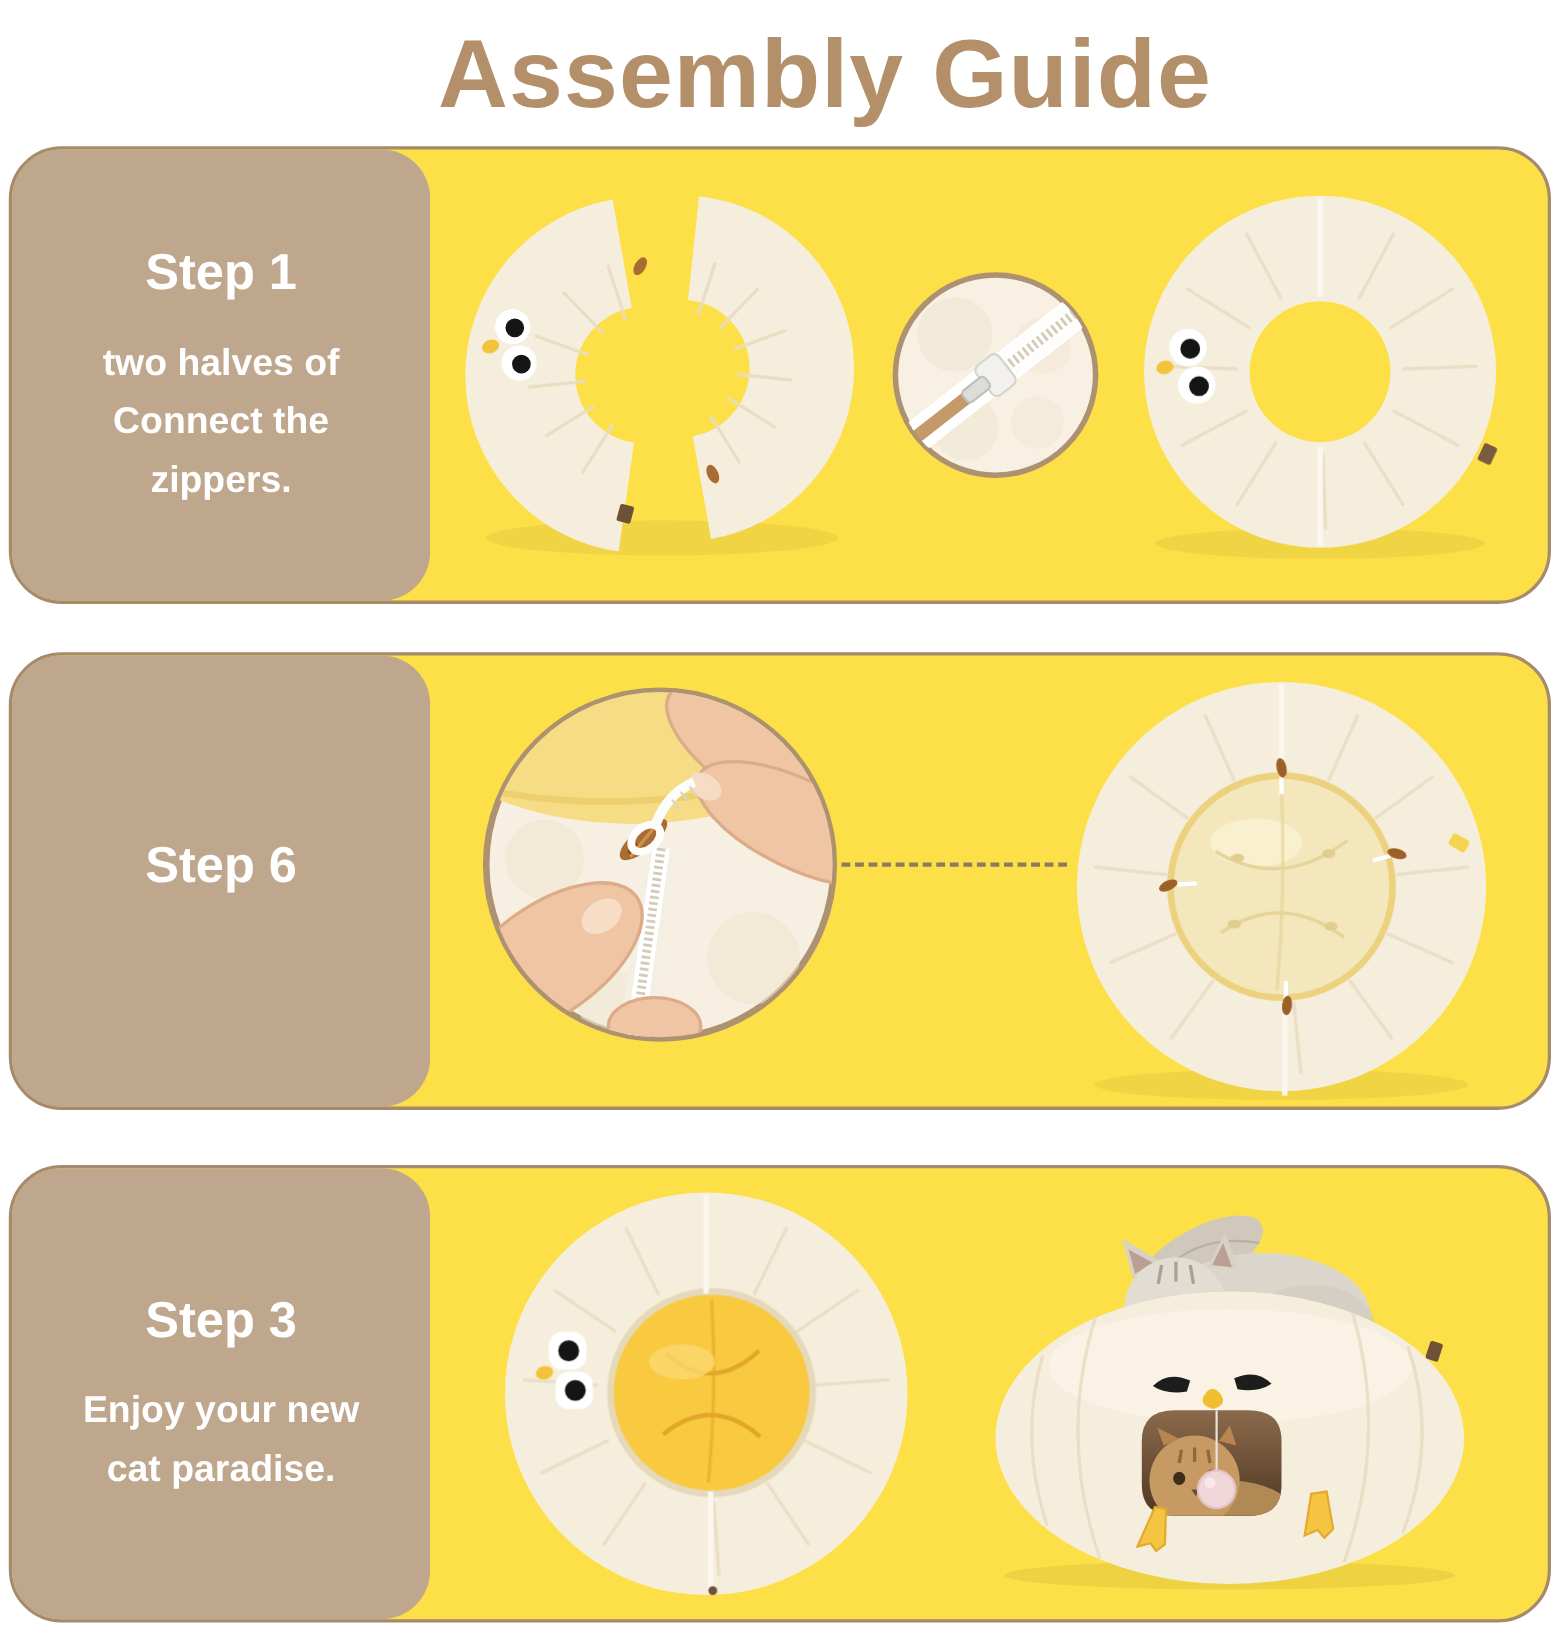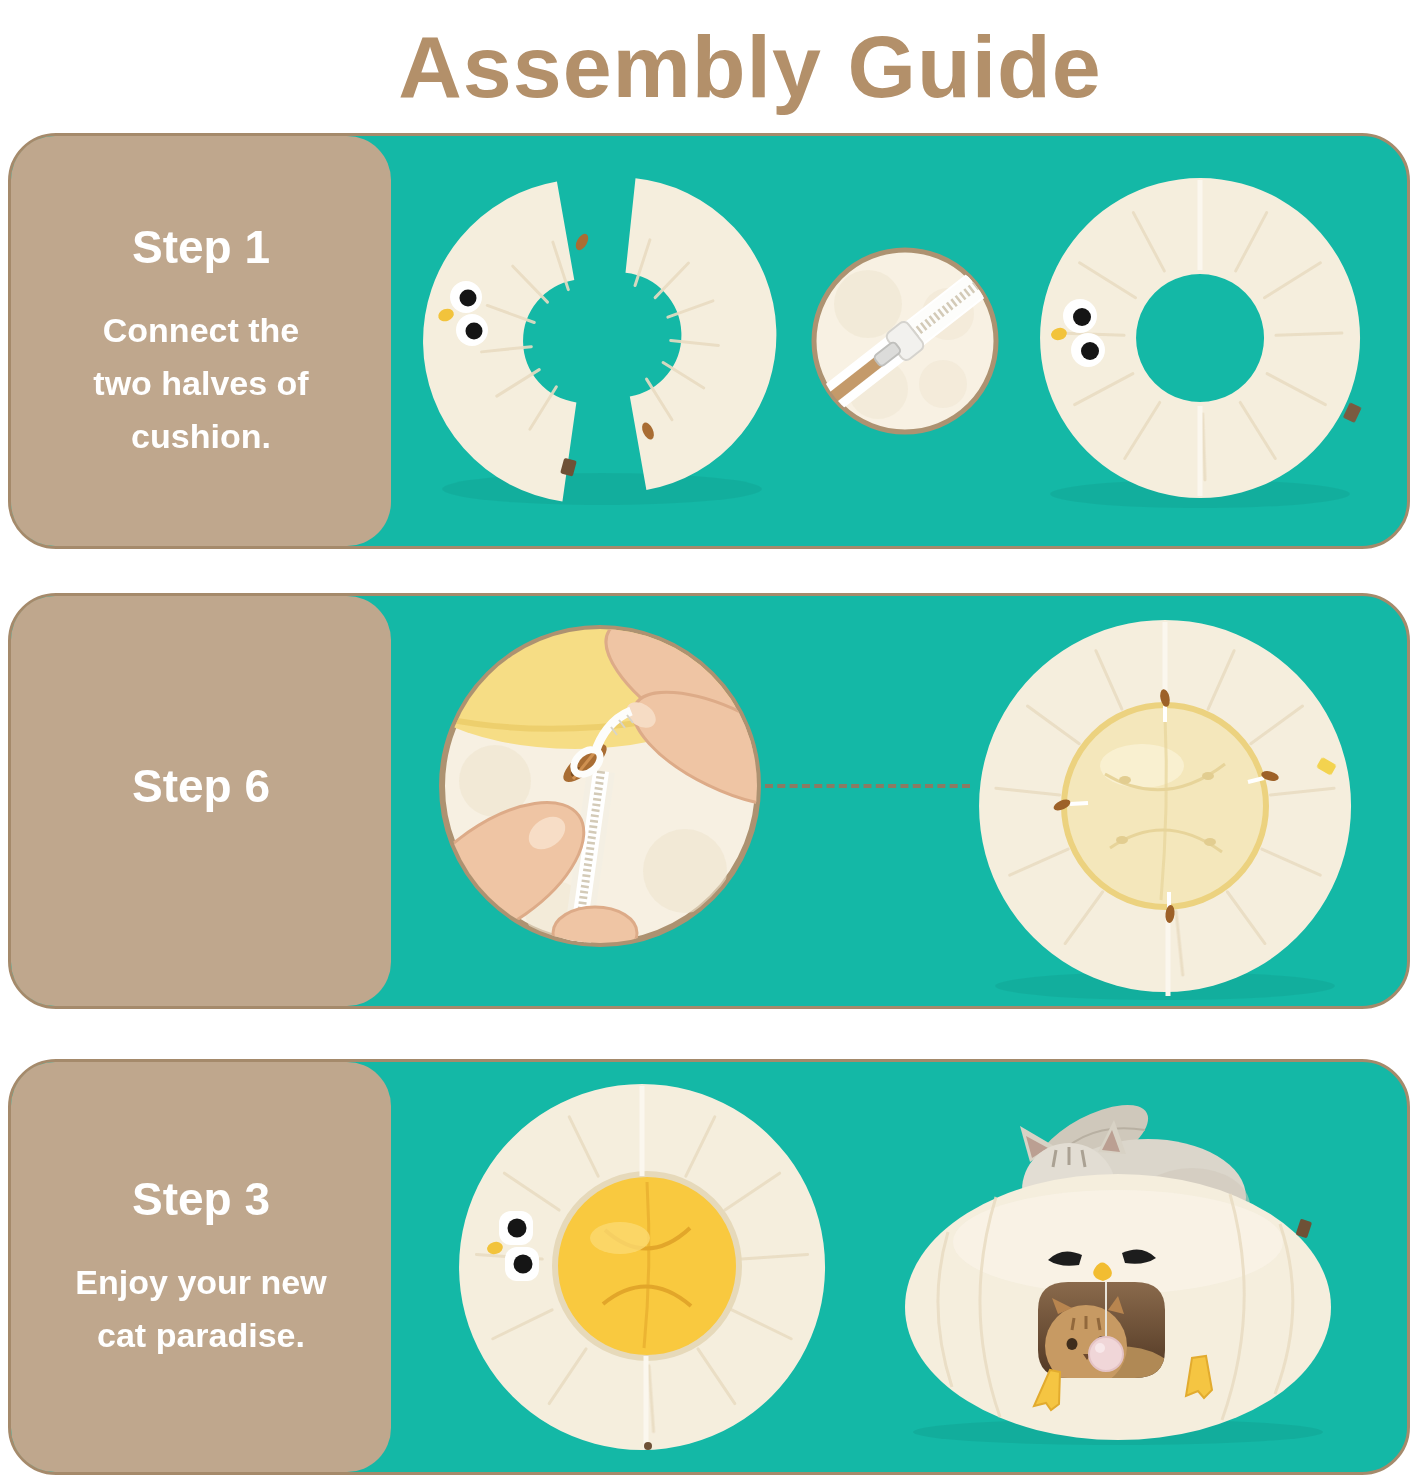--- a/index.html
+++ b/index.html
@@ -1,21 +1,21 @@
 <!DOCTYPE html>
 <html><head>
 <meta charset="utf-8">
 <style>
   html,body{margin:0;padding:0;background:#ffffff;}
   body{width:1418px;height:1481px;position:relative;overflow:hidden;
        font-family:"Liberation Sans",sans-serif;}
   .title{position:absolute;top:0;left:0;width:1418px;height:133px;
          display:flex;align-items:center;justify-content:center;padding-left:41px;}
   .title h1{margin:0;font-size:88px;font-weight:800;letter-spacing:1px;color:#b3906a;}
-  .row{position:absolute;left:8px;width:1396px;height:410px;background:#14b8a6;
+  .row{position:absolute;left:8px;width:1396px;height:410px;background:#fde047;
        border:3px solid #a58a6b;border-radius:48px;}
   .row1{top:133px}.row2{top:593px}.row3{top:1059px}
   .sidebar{position:absolute;left:0;top:0;bottom:0;width:380px;background:#bfa78d;
            border-radius:44px;display:flex;flex-direction:column;align-items:center;
            justify-content:center;text-align:center;color:#ffffff;}
   .step-title{font-size:46px;font-weight:800;margin-bottom:30px;}
   .step-desc{font-size:34px;font-weight:700;line-height:53px;}
   .step-desc span{display:block;}
   .content{position:absolute;left:380px;right:4px;top:0;bottom:0;
            display:flex;align-items:center;justify-content:center;}
@@ -27,23 +27,23 @@
 <body>
 
 <div class="title">
   <h1>Assembly Guide</h1>
 </div>
 
 <div class="row row1">
   <div class="sidebar">
     <div class="step-title">Step 1</div>
     <div class="step-desc">
+      <span>two halves of</span>
       <span>Connect the</span>
-      <span>two halves of</span>
-      <span>cushion.</span>
+      <span>zippers.</span>
     </div>
   </div>
   <div class="content" style="gap:26px;">
 
     <svg width="360" height="345" viewBox="0 0 360 345">
       <ellipse cx="180" cy="320" rx="160" ry="16" fill="#000" opacity="0.05"></ellipse>
       <g>
         <path d="M 143.6 61.7 A 112 112 0 0 0 147.4 282.9" fill="none" stroke="#f5eedd" stroke-width="100"></path>
         <g stroke="#e9dcc2" stroke-width="3" stroke-linecap="round" opacity="0.9">
           <line x1="163" y1="68" x2="163" y2="118" transform="rotate(-18 163 172)"></line>

